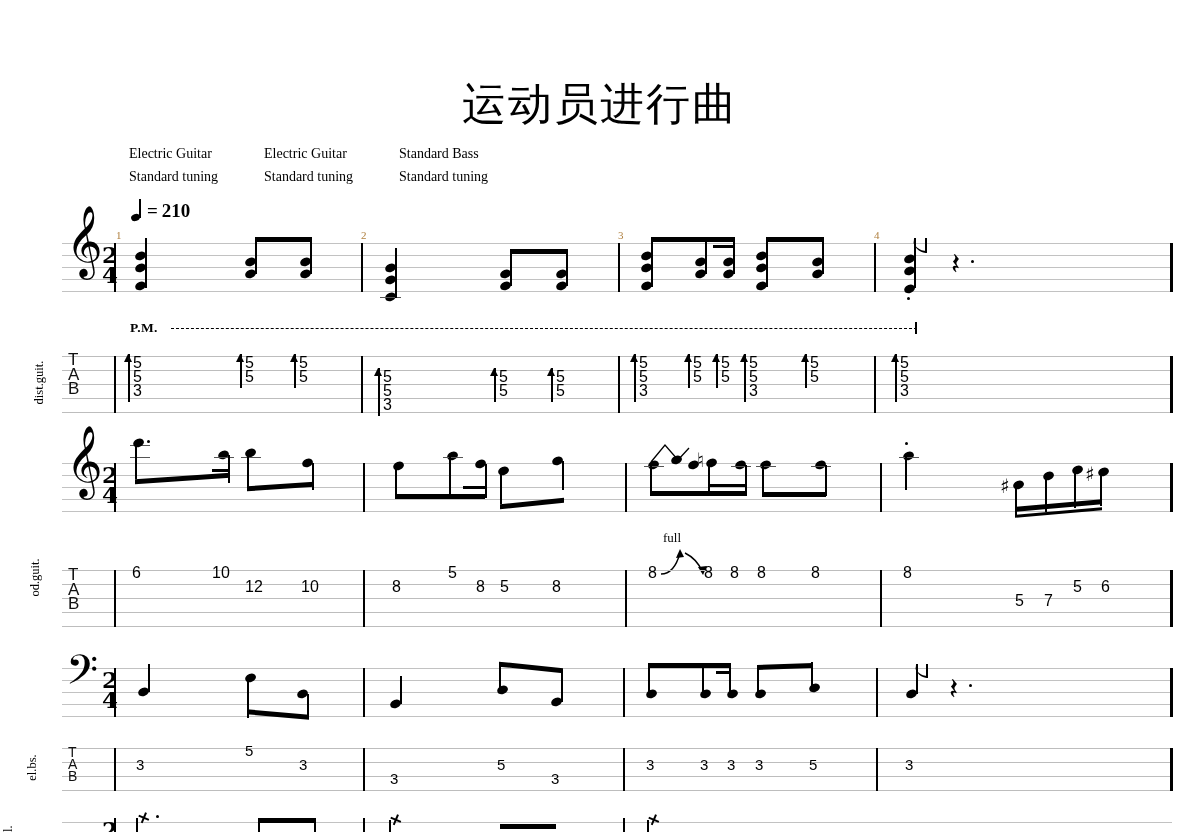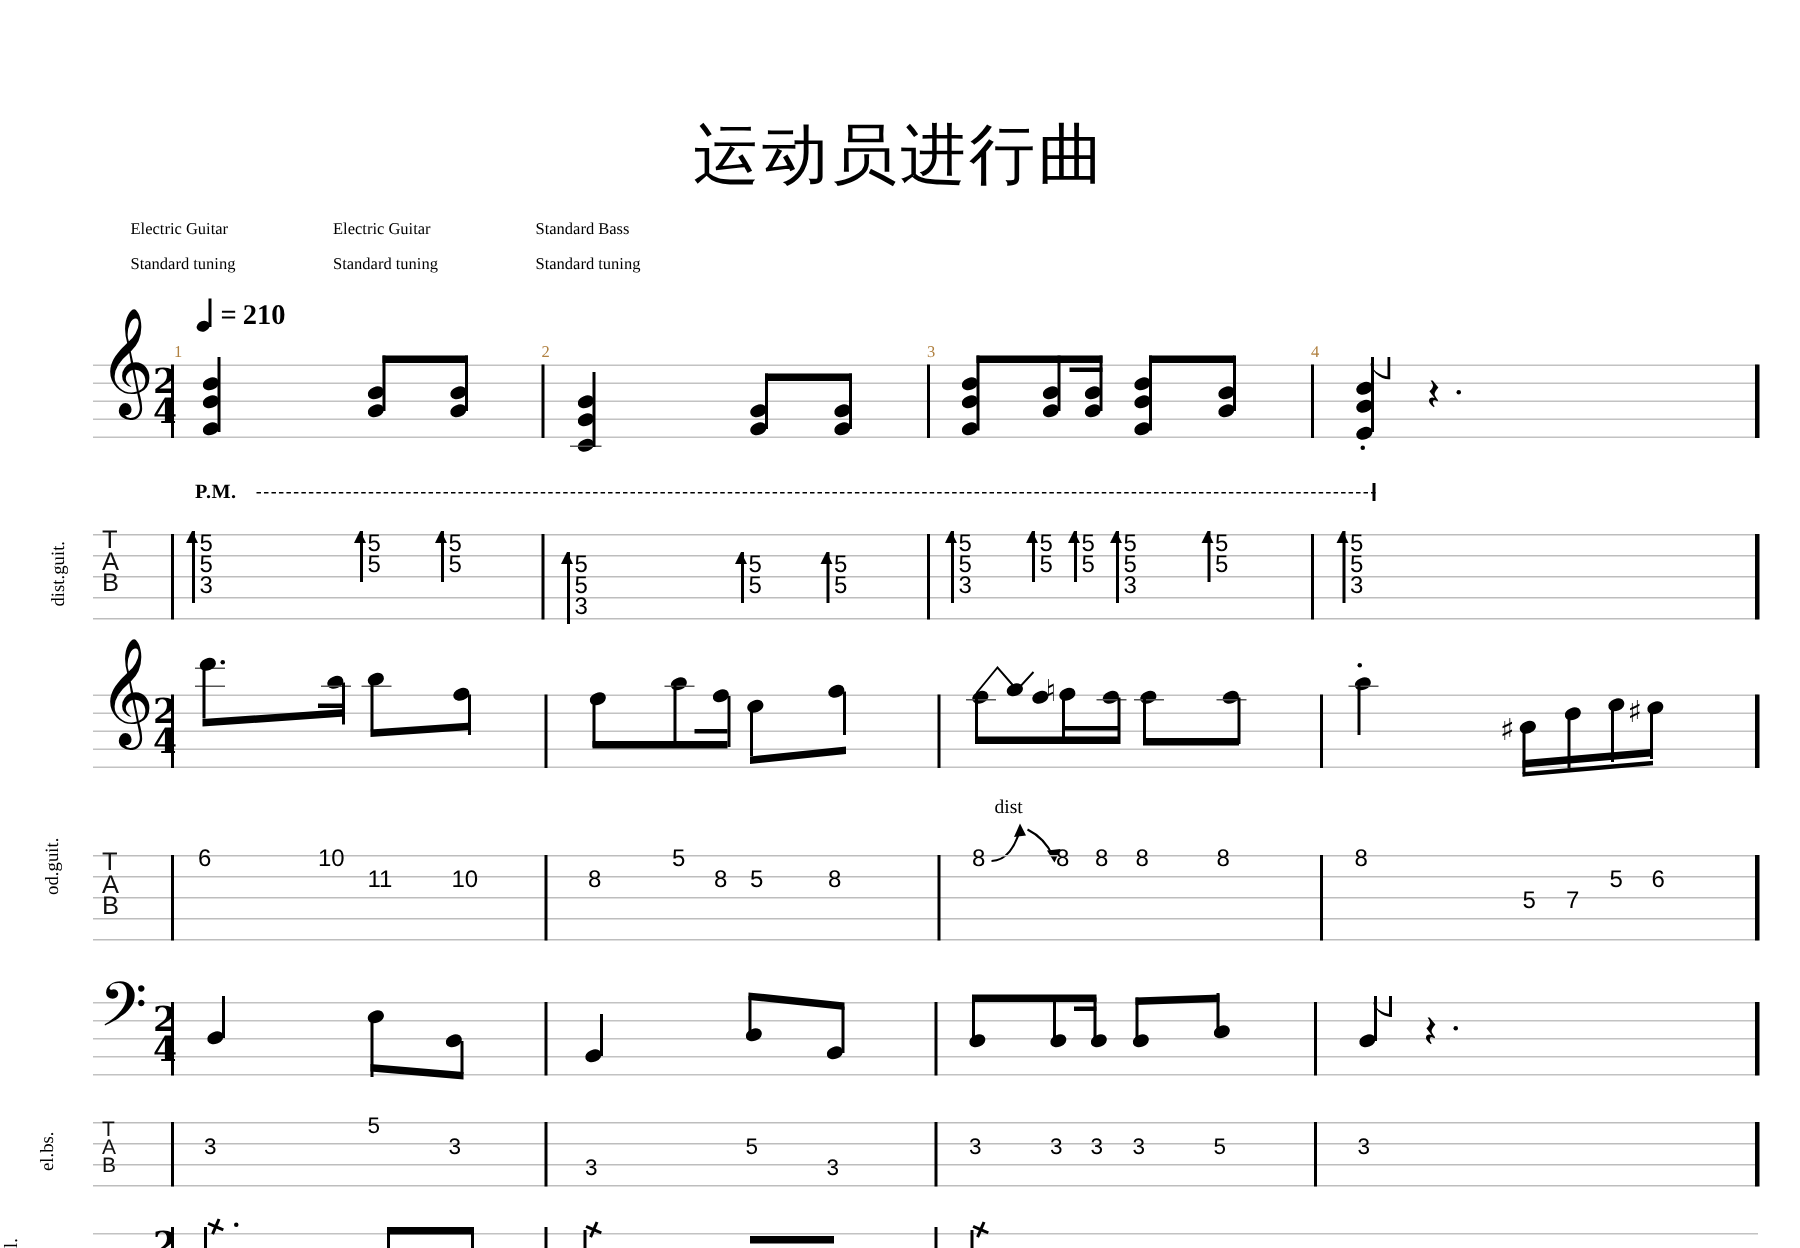--- a/index.html
+++ b/index.html
@@ -4,21 +4,21 @@
 <title>运动员进行曲</title>
 <style>
   html,body{margin:0;padding:0;background:#ffffff;}
   body{width:1200px;height:832px;position:relative;overflow:hidden;
        font-family:"Liberation Serif","DejaVu Serif",serif;color:#000;}
 
   
   #score-title{position:absolute;left:0;top:78px;width:1200px;text-align:center;
       font-size:44px;line-height:52px;font-family:"DejaVu Serif",serif;font-weight:400;
       letter-spacing:2px;}
-  .inst-block{position:absolute;font-size:11px;line-height:23px;}
+  .inst-block{position:absolute;font-size:14px;line-height:23px;margin-left:42px;}
   #inst-1{left:87px;top:142px;}
   #inst-2{left:222px;top:142px;}
   #inst-3{left:357px;top:142px;}
   .inst-block div{white-space:nowrap;}
 
   #tempo{position:absolute;left:131px;top:200px;font-size:18px;font-weight:bold;
       white-space:nowrap;display:flex;align-items:flex-end;gap:4px;}
   #tempo .qnote{position:relative;display:inline-block;width:12px;height:22px;}
   #tempo .qnote i{position:absolute;left:0;bottom:2px;width:9px;height:7px;
       background:#000;border-radius:50%;transform:rotate(-20deg);}
@@ -391,21 +391,21 @@
     <div class="stem" style="left:1045px;top:476px;height:36px;"></div>
     <div class="nh" style="left:1072px;top:466px;"></div>
     <div class="stem" style="left:1074px;top:470px;height:38px;"></div>
     <div class="sharp" style="left:1085px;top:469px;">♯</div>
     <div class="nh" style="left:1098px;top:468px;"></div>
     <div class="stem" style="left:1100px;top:472px;height:34px;"></div>
     <div class="beam" style="left:1015px;top:503px;width:87px;transform:skewY(-5deg);"></div>
     <div class="beam thin" style="left:1015px;top:511px;width:87px;transform:skewY(-5deg);"></div>
   </div>
 
-  <div id="bend-full" style="left:663px;top:530px;">dist</div>
+  <div id="bend-full" style="left:663px;top:530px;">full</div>
   <svg style="position:absolute;left:655px;top:544px;" width="70" height="36">
     <path d="M6,30 C16,30 22,20 25,9" stroke="#000" stroke-width="1.4" fill="none"></path>
     <polygon points="25,5 21,14 29,13" fill="#000"></polygon>
     <path d="M30,9 C38,13 44,20 47,27" stroke="#000" stroke-width="1.4" fill="none"></path>
     <polygon points="48,31 43,23 52,22" fill="#000"></polygon>
   </svg>
 
   <div class="staff tabstaff">
     <div class="sline" style="top:570px;width:1110px;left:62px;"></div>
     <div class="sline" style="top:584px;width:1110px;left:62px;"></div>
@@ -420,21 +420,21 @@
     </div>
 
     <div class="barline" style="left:114px;top:570px;height:57px;"></div>
     <div class="barline" style="left:363px;top:570px;height:57px;"></div>
     <div class="barline" style="left:625px;top:570px;height:57px;"></div>
     <div class="barline" style="left:880px;top:570px;height:57px;"></div>
     <div class="barline thick" style="left:1170px;top:570px;height:57px;"></div>
 
     <div style="position:absolute;left:132px;top:564px;font-size:16px;font-family:'Liberation Sans',sans-serif;">6</div>
     <div style="position:absolute;left:212px;top:564px;font-size:16px;font-family:'Liberation Sans',sans-serif;">10</div>
-    <div style="position:absolute;left:245px;top:578px;font-size:16px;font-family:'Liberation Sans',sans-serif;">11</div>
+    <div style="position:absolute;left:245px;top:578px;font-size:16px;font-family:'Liberation Sans',sans-serif;">12</div>
     <div style="position:absolute;left:301px;top:578px;font-size:16px;font-family:'Liberation Sans',sans-serif;">10</div>
 
     <div style="position:absolute;left:392px;top:578px;font-size:16px;font-family:'Liberation Sans',sans-serif;">8</div>
     <div style="position:absolute;left:448px;top:564px;font-size:16px;font-family:'Liberation Sans',sans-serif;">5</div>
     <div style="position:absolute;left:476px;top:578px;font-size:16px;font-family:'Liberation Sans',sans-serif;">8</div>
     <div style="position:absolute;left:500px;top:578px;font-size:16px;font-family:'Liberation Sans',sans-serif;">5</div>
     <div style="position:absolute;left:552px;top:578px;font-size:16px;font-family:'Liberation Sans',sans-serif;">8</div>
 
     <div style="position:absolute;left:648px;top:564px;font-size:16px;font-family:'Liberation Sans',sans-serif;">8</div>
     <div style="position:absolute;left:704px;top:564px;font-size:16px;font-family:'Liberation Sans',sans-serif;">8</div>

